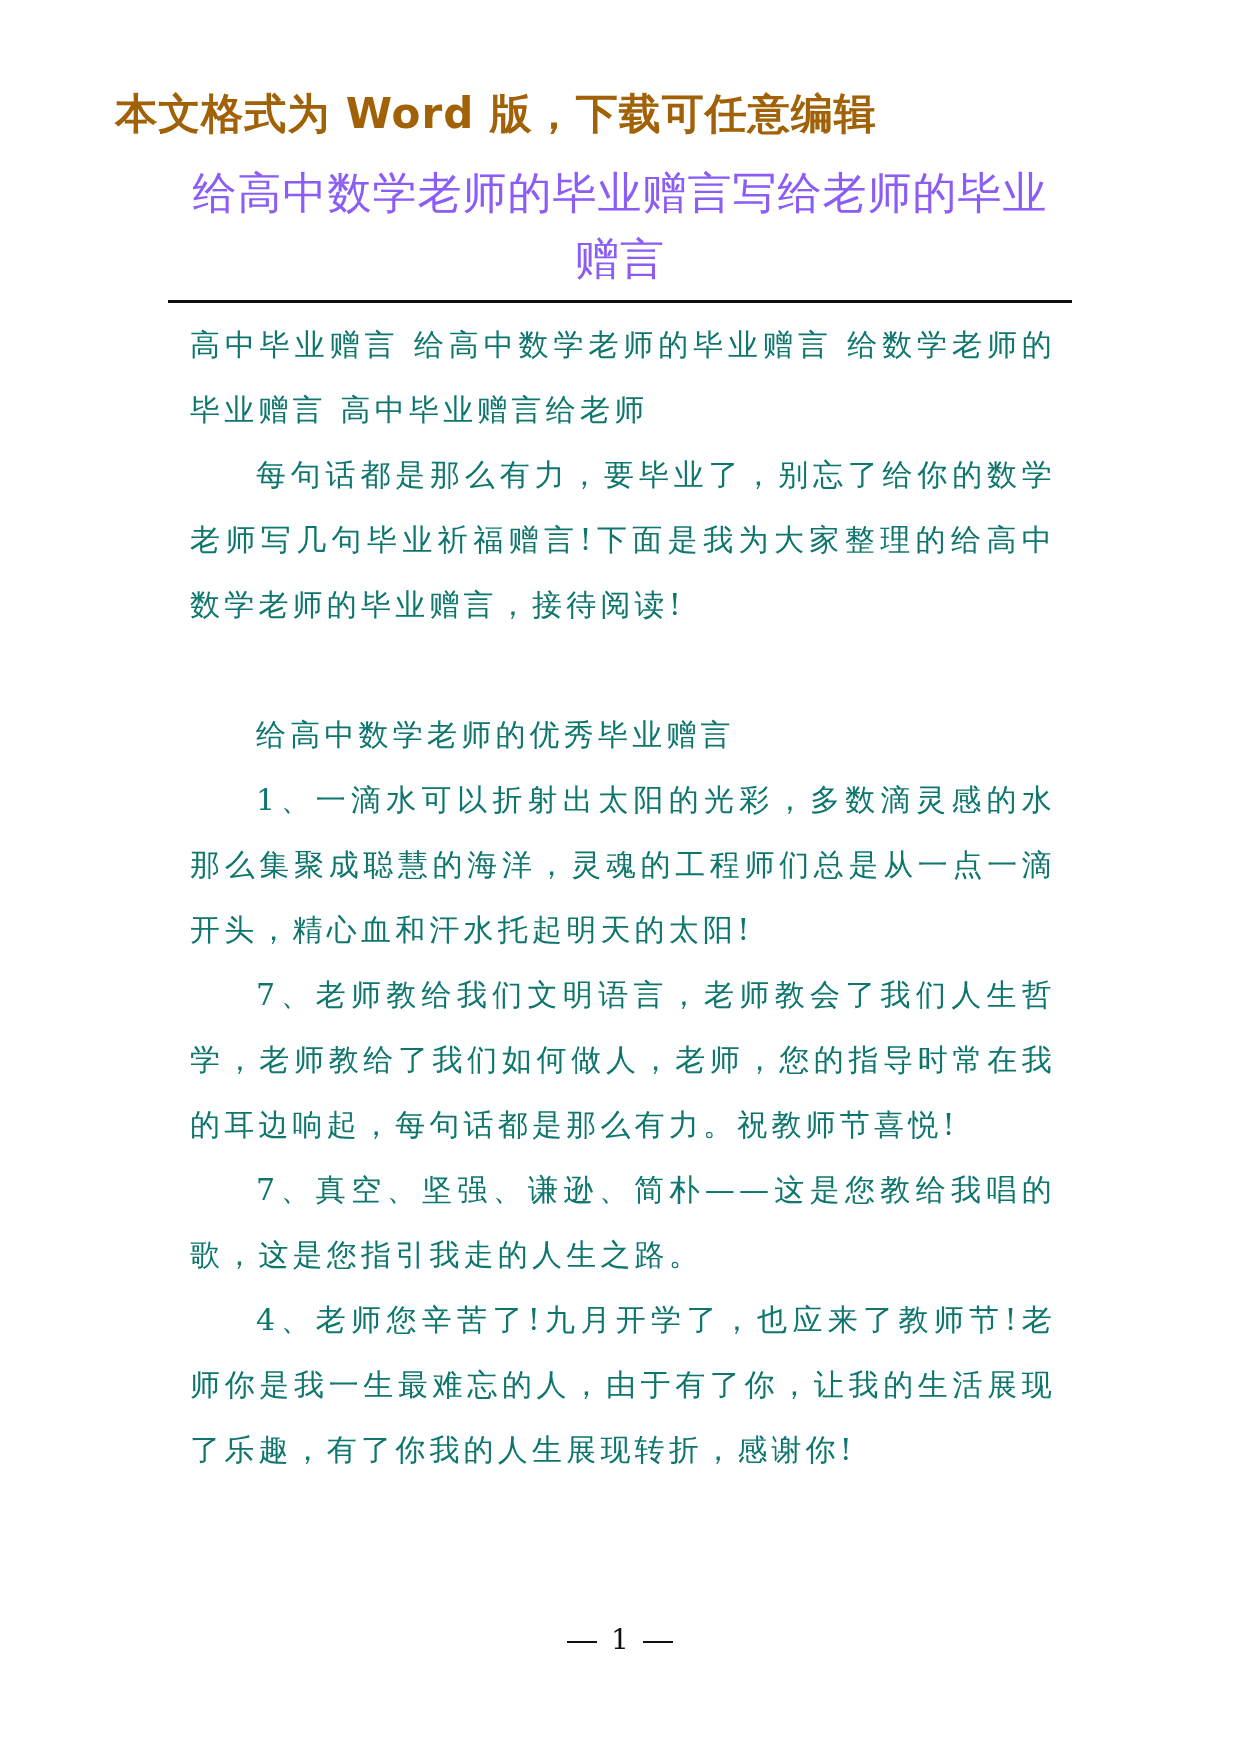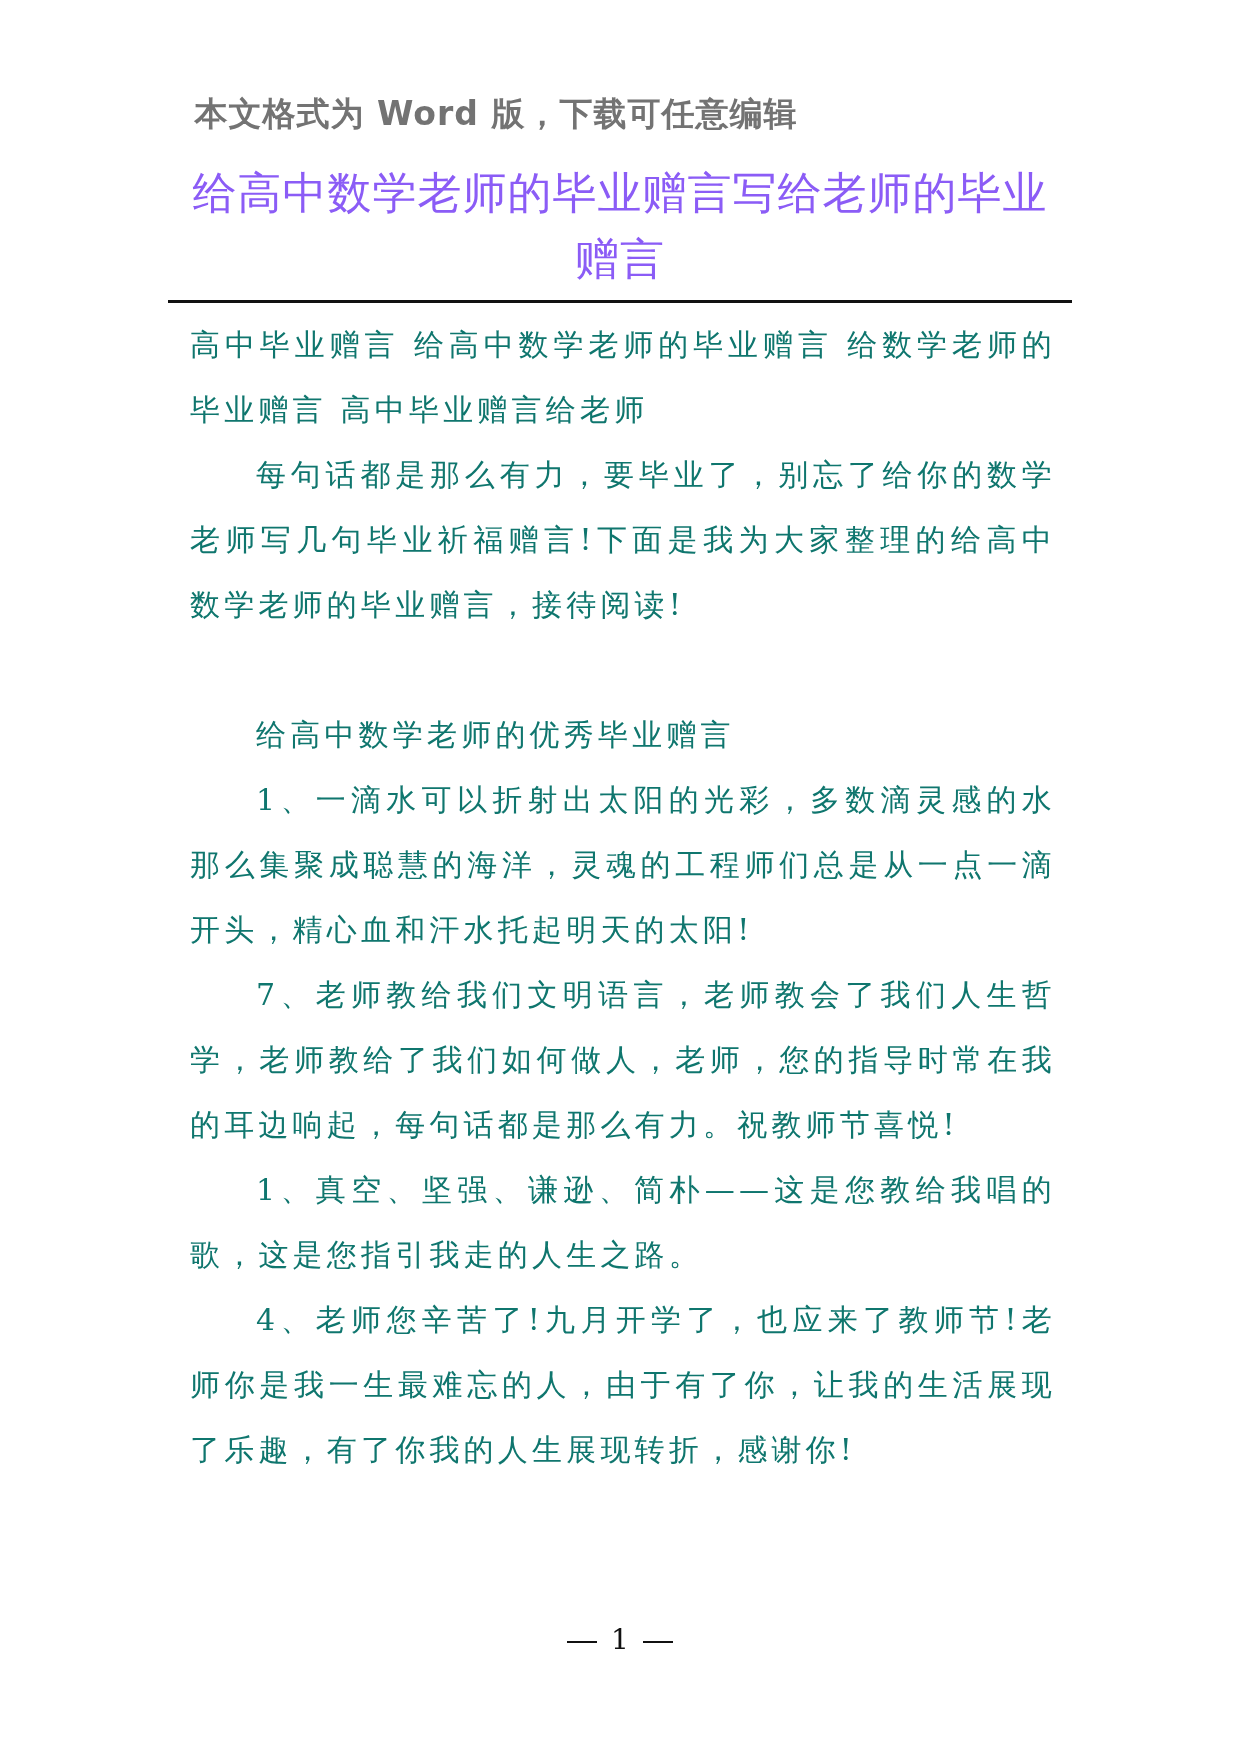--- a/index.html
+++ b/index.html
@@ -1,22 +1,22 @@
 <!DOCTYPE html>
 <html><head>
 <meta charset="utf-8">
 <style>
   html, body { margin: 0; padding: 0; background: #ffffff; }
   body { width: 1240px; height: 1753px; position: relative; overflow: hidden; }
   .page { position: absolute; left: 0; top: 0; width: 1240px; height: 1753px; background: #fff; }
   .banner {
     position: absolute; left: 0; width: 992px; top: 90px;
-    text-align: center; color: #737373;
+    text-align: center; color: #a16207;
     font-family: "DejaVu Sans", "Liberation Sans", sans-serif;
-    font-size: 33px; font-weight: bold; letter-spacing: 1px; line-height: 48px;
+    font-size: 42px; font-weight: bold; letter-spacing: 1px; line-height: 48px;
   }
   .title {
     position: absolute; left: 190px; width: 860px; top: 160px;
     text-align: center; color: #8b5cf6;
     font-family: "DejaVu Sans", "Liberation Sans", sans-serif;
     font-size: 44px; line-height: 66px; letter-spacing: 1px;
   }
   .rule {
     position: absolute; left: 168px; width: 904px; top: 300px; height: 3px; background: #111;
   }
@@ -44,20 +44,20 @@
   <div class="title">给高中数学老师的毕业赠言写给老师的毕业赠言</div>
   <div class="rule"></div>
 
   <div class="body">
     <p>高中毕业赠言  给高中数学老师的毕业赠言  给数学老师的毕业赠言  高中毕业赠言给老师</p>
     <p class="indent">每句话都是那么有力，要毕业了，别忘了给你的数学老师写几句毕业祈福赠言!下面是我为大家整理的给高中数学老师的毕业赠言，接待阅读!</p>
     <div class="gap"></div>
     <p class="indent">给高中数学老师的优秀毕业赠言</p>
     <p class="indent">1、一滴水可以折射出太阳的光彩，多数滴灵感的水那么集聚成聪慧的海洋，灵魂的工程师们总是从一点一滴开头，精心血和汗水托起明天的太阳!</p>
     <p class="indent">7、老师教给我们文明语言，老师教会了我们人生哲学，老师教给了我们如何做人，老师，您的指导时常在我的耳边响起，每句话都是那么有力。祝教师节喜悦!</p>
-    <p class="indent">1、真空、坚强、谦逊、简朴——这是您教给我唱的歌，这是您指引我走的人生之路。</p>
+    <p class="indent">7、真空、坚强、谦逊、简朴——这是您教给我唱的歌，这是您指引我走的人生之路。</p>
     <p class="indent">4、老师您辛苦了!九月开学了，也应来了教师节!老师你是我一生最难忘的人，由于有了你，让我的生活展现了乐趣，有了你我的人生展现转折，感谢你!</p>
   </div>
 
   <div class="footer">
     <span class="dash"></span><span>1</span><span class="dash"></span>
   </div>
 </div>
 
 </body></html>

